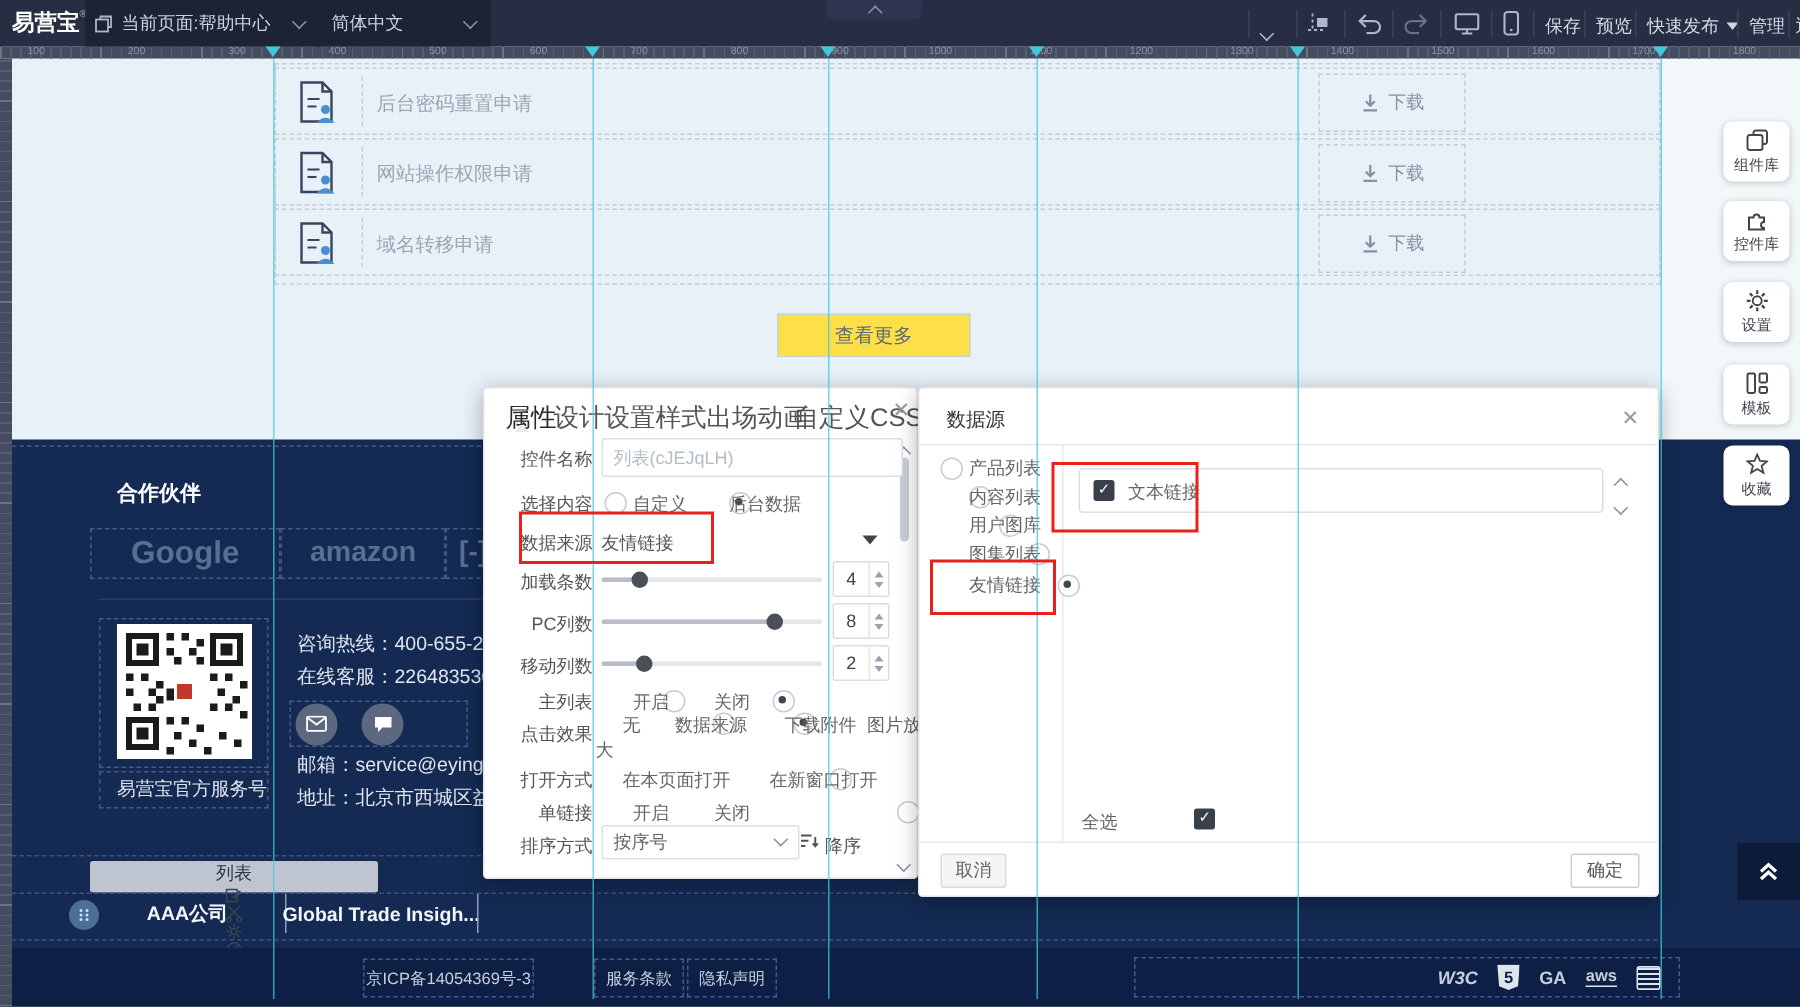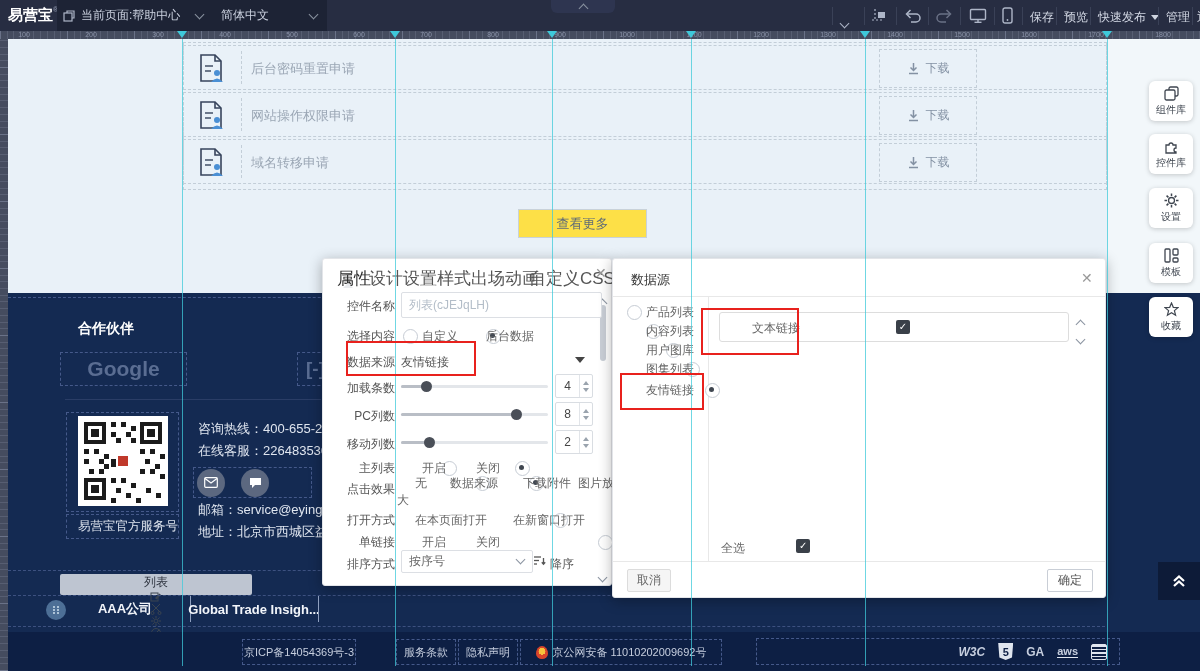--- a/index.html
+++ b/index.html
@@ -168,20 +168,23 @@
   <div id="viewmore" class="abs" style="left:518px;top:209px;width:127px;height:27px;">查看更多</div>
 
   <div id="footer" class="abs">
     <div class="abs" style="left:8px;top:4px;width:1097px;border-top:1px dashed #45598a;"></div>
 
     <div class="abs ftxt" style="left:78px;top:27px;font-weight:bold;font-size:14px;color:#fff;">合作伙伴</div>
 
     <div class="abs fdash flex plogo" style="left:60px;top:59px;width:125px;height:32px;justify-content:center;font-size:21px;">
       <span>Google</span>
     </div>
+    <div class="abs fdash flex plogo" style="left:187px;top:59px;width:108px;height:32px;justify-content:center;font-size:19px;">
+      <span>amazon</span>
+    </div>
     <div class="abs fdash flex plogo" style="left:297px;top:59px;width:95px;height:32px;justify-content:flex-start;padding-left:8px;font-size:19px;">
       <span>[-]</span>
     </div>
 
     <div class="abs" style="left:65px;top:106px;width:256px;border-top:1px solid #2a3d66;"></div>
 
     <div class="abs fdash" style="left:66px;top:119px;width:111px;height:98px;">
       <div class="abs" style="left:11px;top:3px;width:90px;height:90px;background:#fff;">
         <svg width="90" height="90" viewBox="0 0 90 90">
           <rect x="0" y="0" width="90" height="90" fill="#ffffff"></rect>
@@ -338,24 +341,20 @@
     <div id="copyband">
       <div class="abs fdash flex" style="left:242px;top:7px;width:112px;height:24px;justify-content:center;">
         <span class="fsm">京ICP备14054369号-3</span>
       </div>
       <div class="abs fdash flex" style="left:396px;top:7px;width:58px;height:24px;justify-content:center;">
         <span class="fsm">服务条款</span>
       </div>
       <div class="abs fdash flex" style="left:458px;top:7px;width:58px;height:24px;justify-content:center;">
         <span class="fsm">隐私声明</span>
       </div>
-      <div class="abs fdash flex" style="left:520px;top:7px;width:200px;height:24px;justify-content:center;gap:5px;">
-        <span style="width:12px;height:13px;border-radius:50% 50% 50% 50%/60% 60% 40% 40%;background:radial-gradient(circle at 50% 40%, #f5c23c 0 35%, #d8432b 36% 100%);display:inline-block;"></span>
-        <span class="fsm">京公网安备 11010202009692号</span>
-      </div>
       <div class="abs fdash flex" style="left:756px;top:6px;width:350px;height:25px;justify-content:flex-end;gap:13px;padding-right:12px;">
         <span class="fsm" style="font-style:italic;font-weight:bold;font-size:12px;">W3C</span>
         <span style="width:15px;height:17px;background:#dfe5ef;clip-path:polygon(0 0,100% 0,92% 85%,50% 100%,8% 85%);display:flex;align-items:center;justify-content:center;color:#0d1f44;font-size:11px;font-weight:bold;">
           <span>5</span>
         </span>
         <span class="fsm" style="font-weight:bold;font-size:12px;">GA</span>
         <span class="fsm" style="font-weight:bold;font-size:11px;border-bottom:1px solid #dfe5ef;">aws</span>
         <span style="width:14px;height:14px;border:1.5px solid #dfe5ef;border-radius:2px;background:repeating-linear-gradient(0deg,transparent 0 2px,#dfe5ef 2px 3.5px);"></span>
       </div>
     </div>
@@ -500,21 +499,21 @@
     <span class="radio abs" style="left:14px;top:63px;"></span>
     <span class="abs ropt" style="left:33px;top:64px;">内容列表</span>
     <span class="radio abs" style="left:14px;top:82px;"></span>
     <span class="abs ropt" style="left:33px;top:83px;">用户图库</span>
     <span class="radio abs" style="left:14px;top:101px;"></span>
     <span class="abs ropt" style="left:33px;top:102px;">图集列表</span>
     <span class="radio sel abs" style="left:14px;top:122px;"></span>
     <span class="abs ropt" style="left:33px;top:123px;">友情链接</span>
 
     
-    <div class="abs" style="left:106px;top:53px;width:348px;height:28px;border:1px solid #ddd;border-radius:3px;text-align:center;">
+    <div class="abs" style="left:106px;top:53px;width:348px;height:28px;border:1px solid #ddd;border-radius:3px;">
       <span class="cbx abs" style="left:9px;top:7px;"></span>
       <span class="abs ropt" style="left:32px;top:7px;">文本链接</span>
     </div>
     <div class="abs" style="left:464px;top:55px;"><span class="chev up"></span></div>
     <div class="abs" style="left:464px;top:70px;"><span class="chev down"></span></div>
 
     
     <span class="cbx abs" style="left:86px;top:280px;"></span>
     <span class="abs ropt" style="left:108px;top:281px;">全选</span>
 

